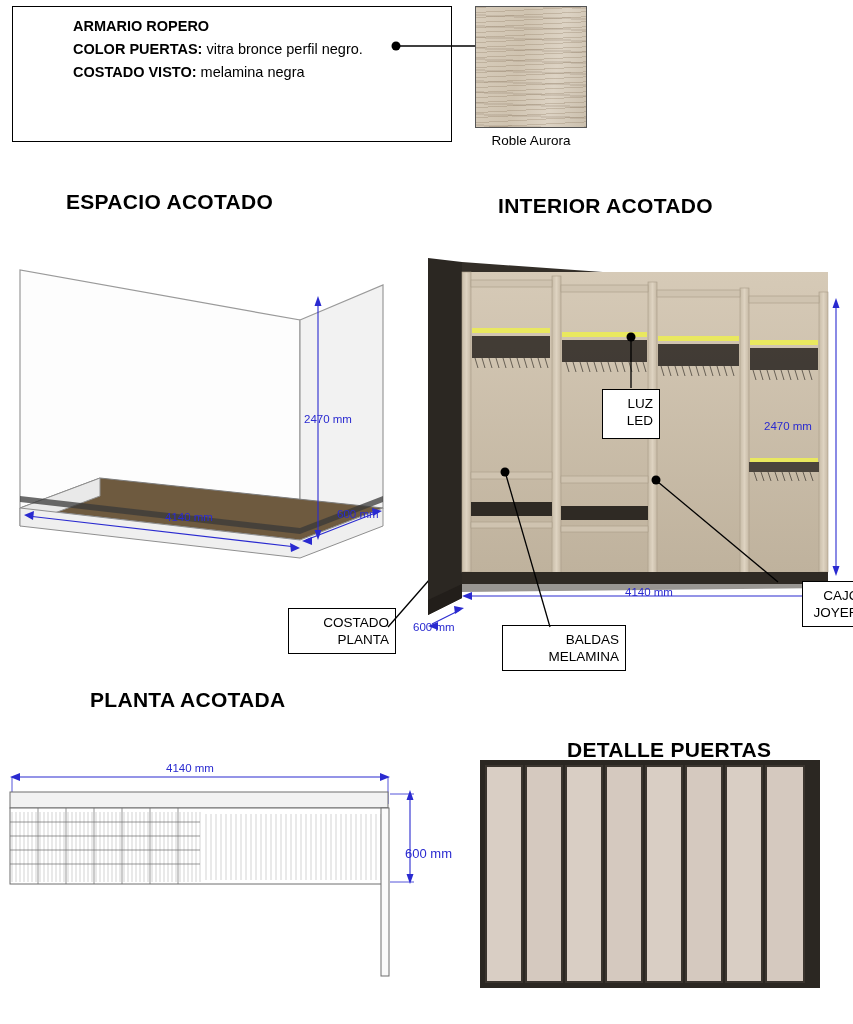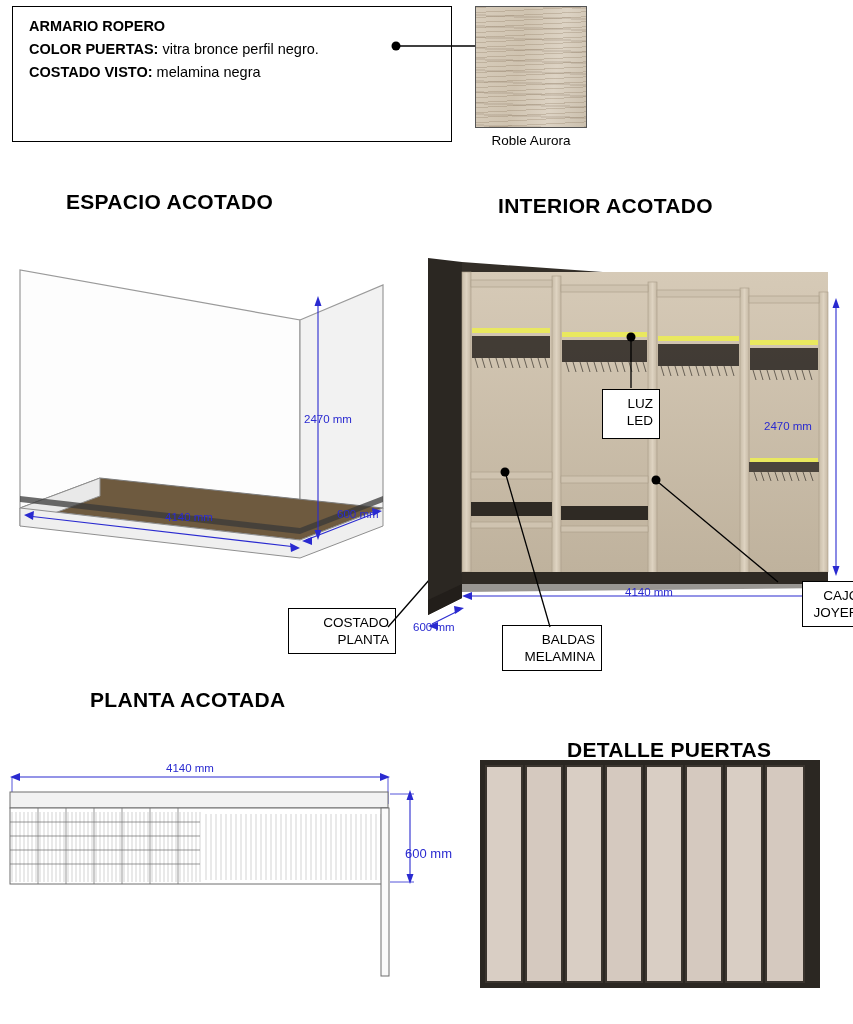--- a/index.html
+++ b/index.html
@@ -22,20 +22,21 @@
     left: 12px; top: 6px; width: 440px; height: 136px;
     border: 1px solid #000;
     box-sizing: border-box;
     background: #fff;
     padding: 8px 0 0 16px;
   }
   #spec-box .line {
     font-size: 14.5px;
     line-height: 23px;
     white-space: nowrap;
+    margin-left: 44px;
   }
   #spec-box .line b { font-weight: bold; }
   #spec-box .val { font-weight: normal; }
 
   
   #wood-sample {
     left: 475px; top: 6px; width: 112px; height: 122px;
     border: 1px solid #555;
     box-sizing: border-box;
     background:
@@ -243,21 +244,21 @@
 
 <div class="abs callout" style="left:602px; top:389px; width:58px; height:50px;">
   <div>LUZ</div>
   <div>LED</div>
 </div>
 <svg class="abs" style="left:612px; top:326px; width:40px; height:70px;">
   <line x1="19" y1="62" x2="19" y2="14" stroke="#000" stroke-width="1.3"></line>
   <circle cx="19" cy="11" r="4.5" fill="#000"></circle>
 </svg>
 
-<div class="abs callout" style="left:502px; top:625px; width:100px; height:46px;">
+<div class="abs callout" style="left:502px; top:625px; width:124px; height:46px;">
   <div>BALDAS</div>
   <div>MELAMINA</div>
 </div>
 <svg class="abs" style="left:460px; top:465px; width:110px; height:170px;">
   <line x1="90" y1="162" x2="46" y2="10" stroke="#000" stroke-width="1.3"></line>
   <circle cx="45" cy="7" r="4.5" fill="#000"></circle>
 </svg>
 
 <div class="abs callout" style="left:802px; top:581px; width:74px; height:46px;">
   <div>CAJON</div>

